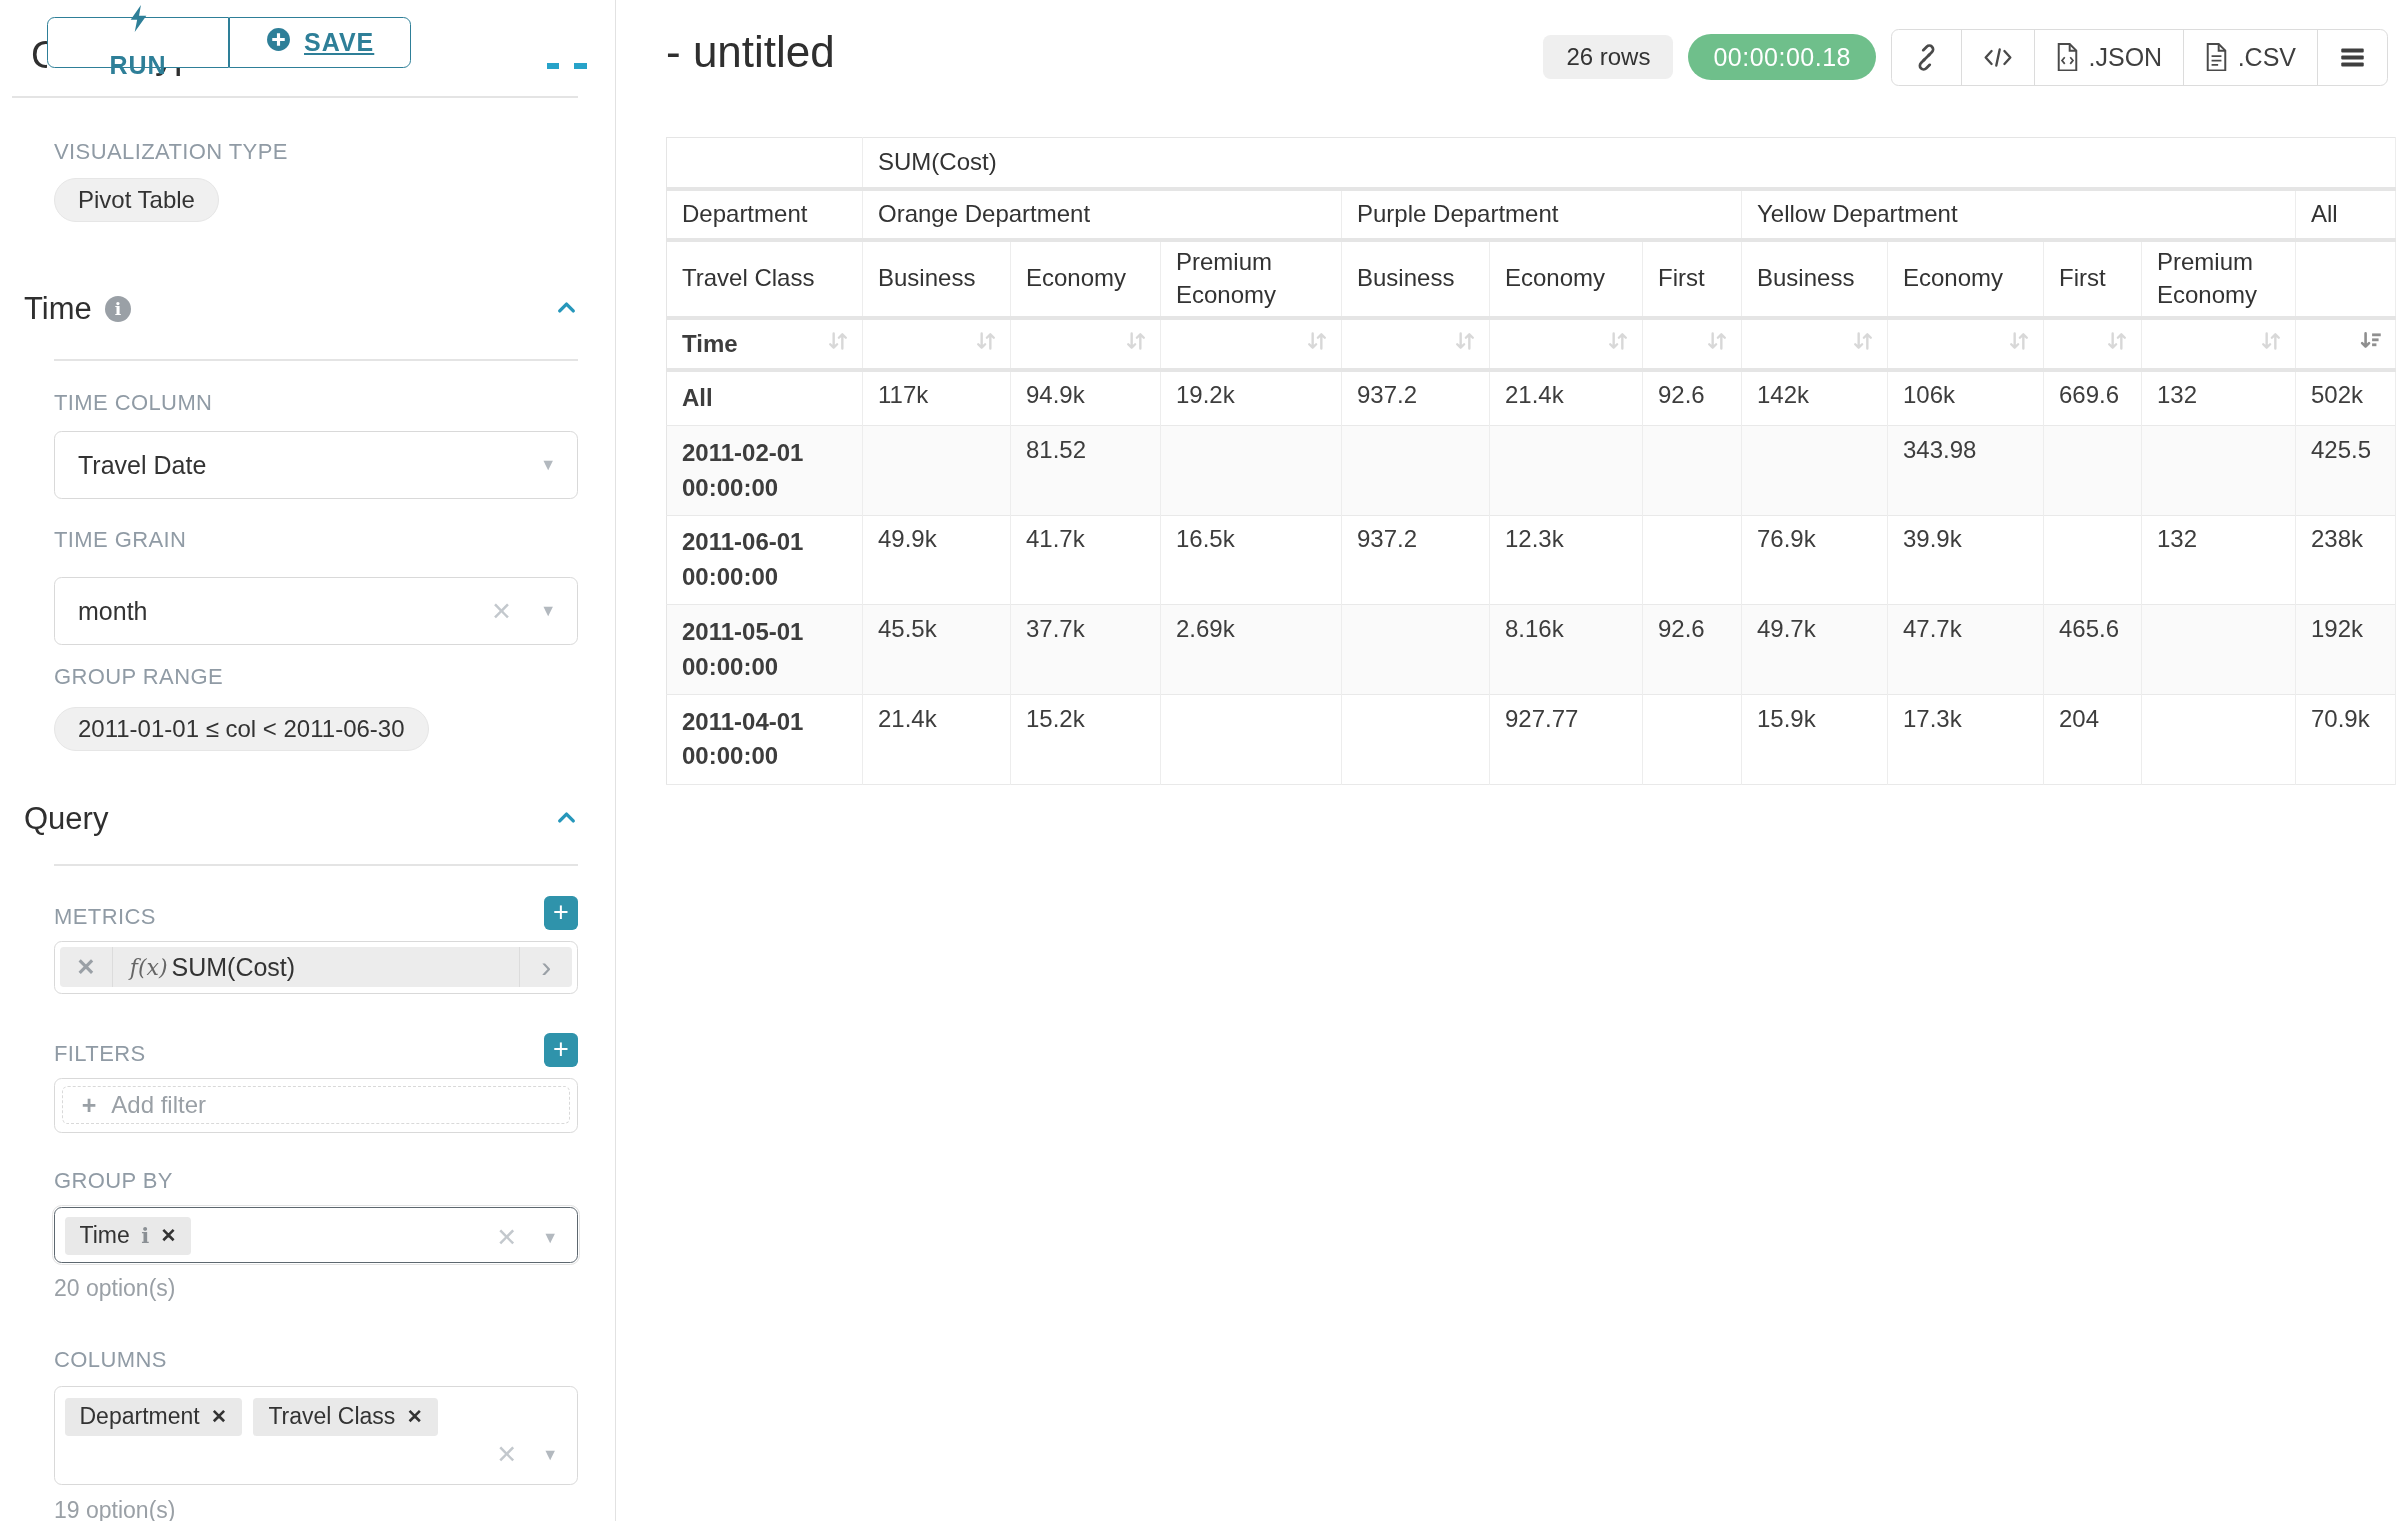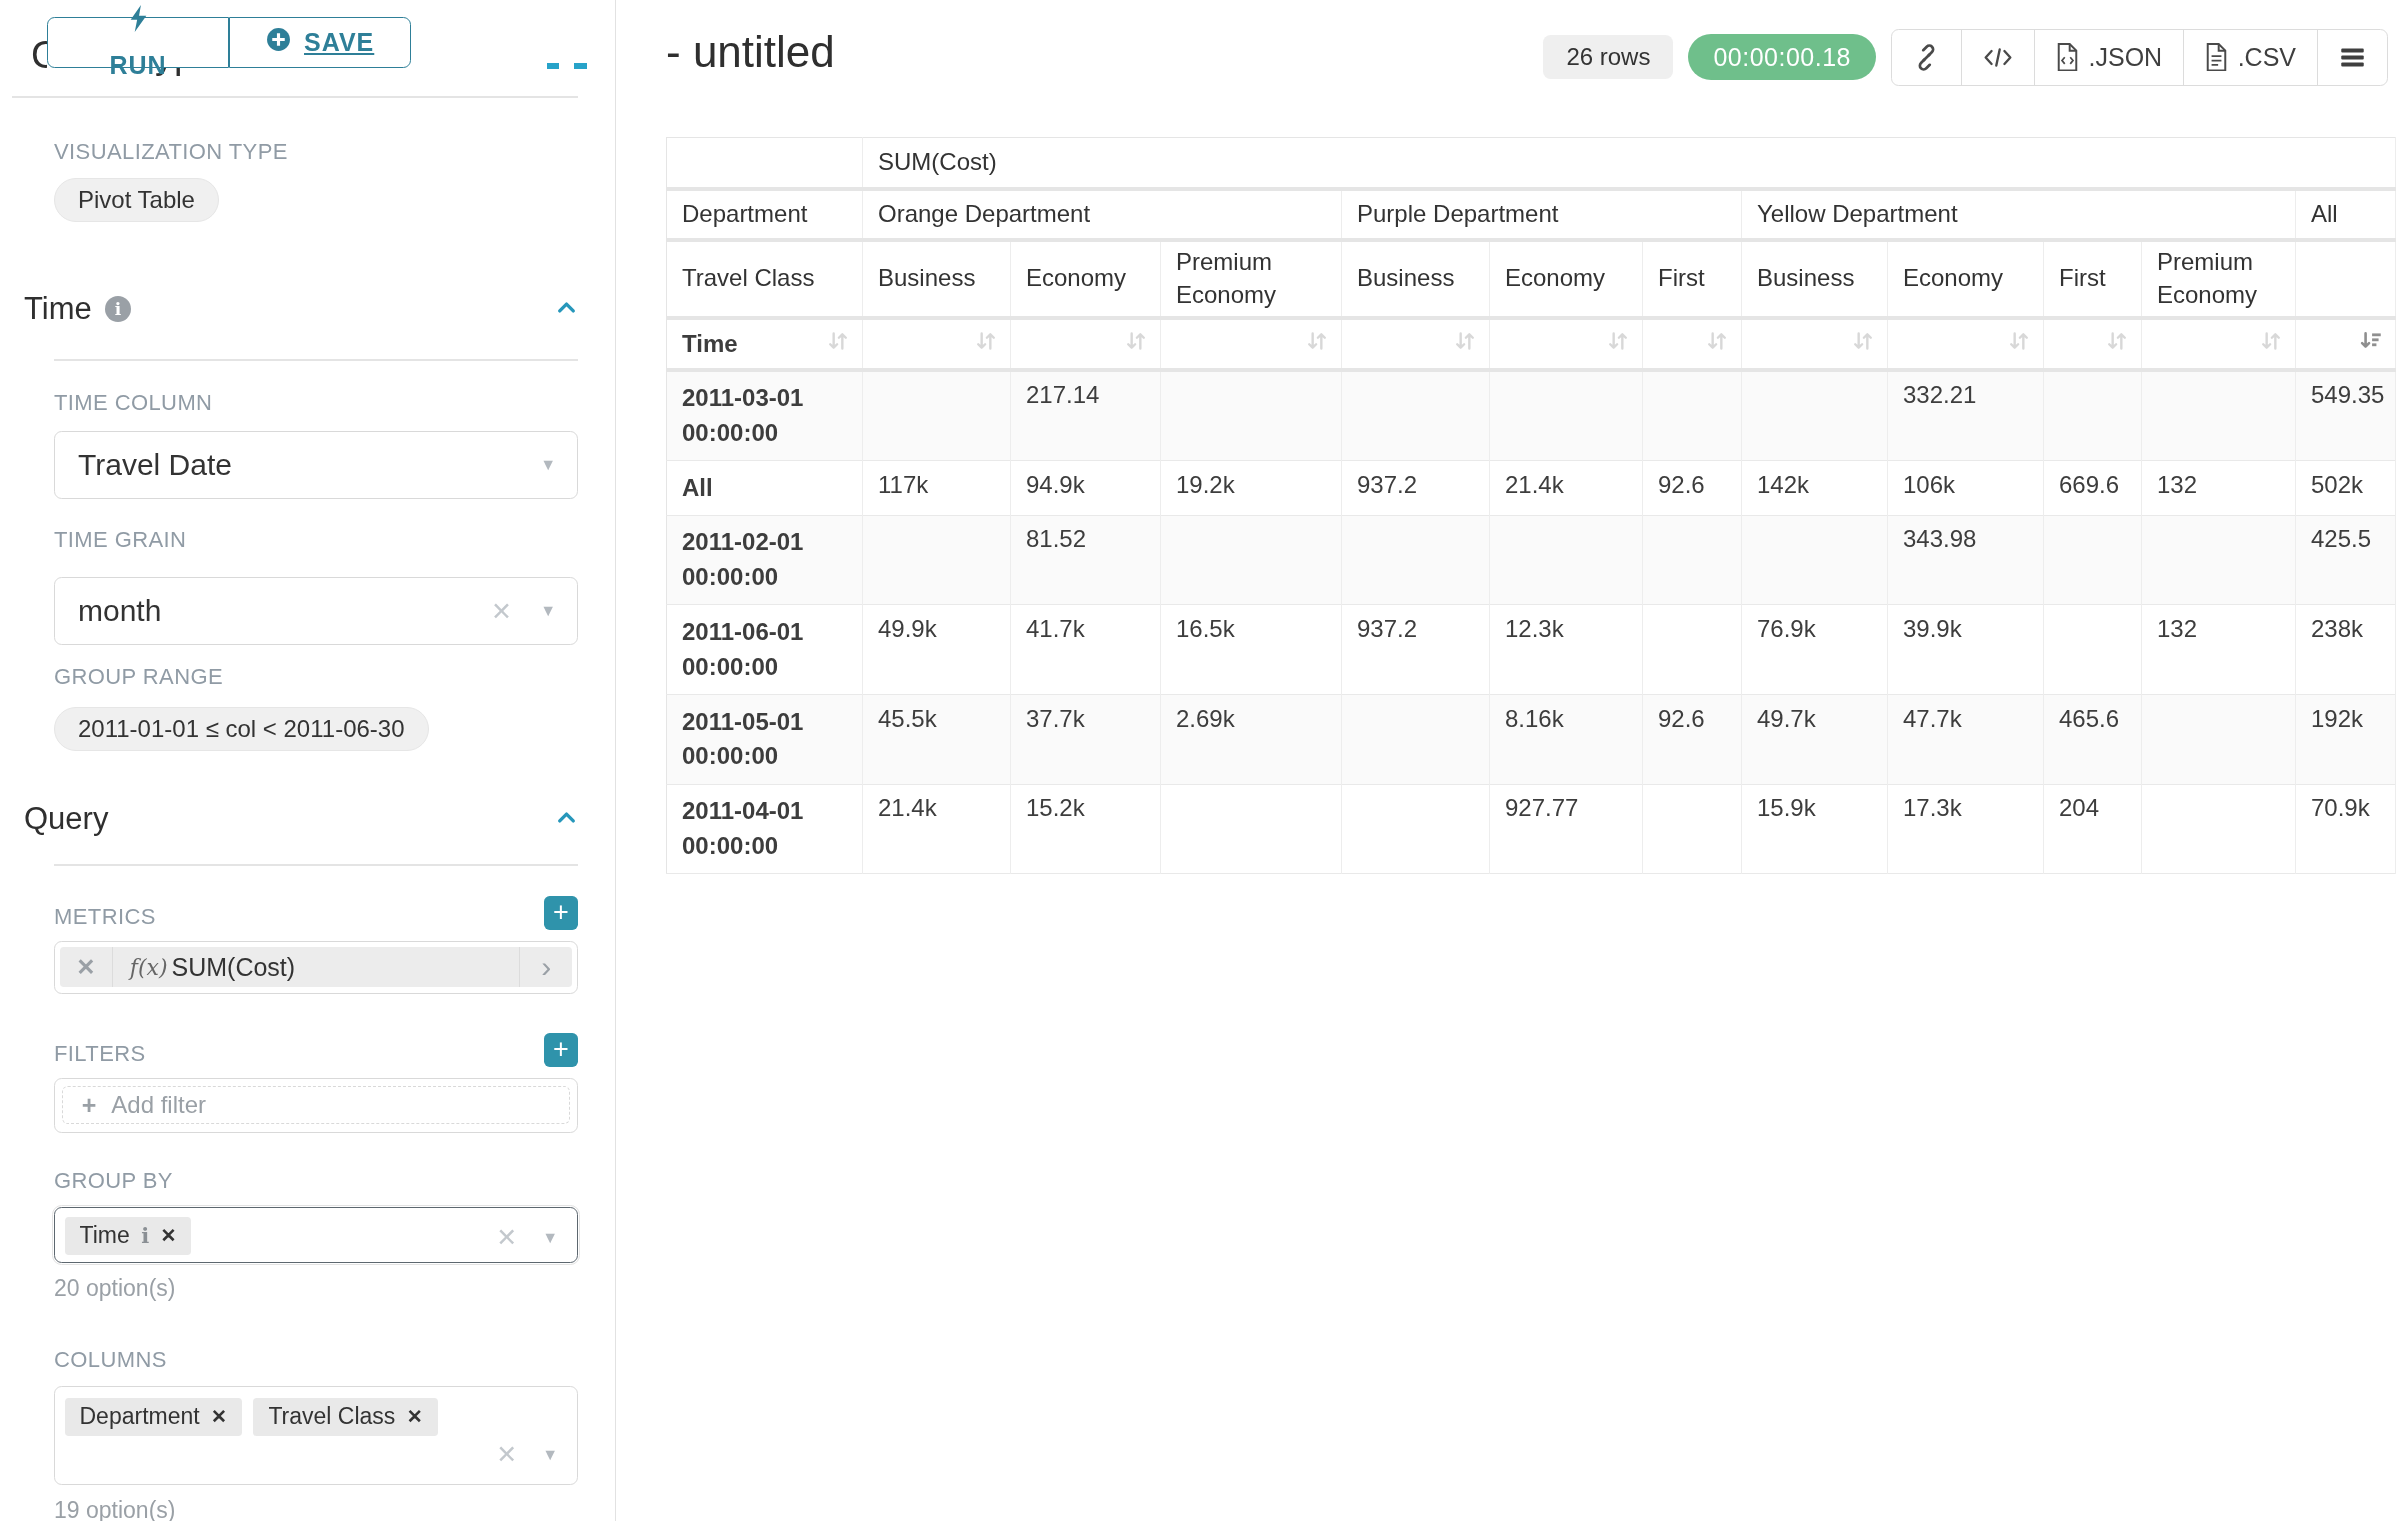--- a/index.html
+++ b/index.html
@@ -37,21 +37,21 @@
                height:44px; line-height:42px; padding:0 23px; font-size:24px; color:#333; }
 
   .section-header { display:flex; align-items:center; justify-content:space-between; }
   .section-title  { display:flex; align-items:center; gap:13.3px; font-size:31px; color:#2f2f2f; }
   .info-circle { width:26px; height:26px; border-radius:50%; background:#9aa0a6; color:#fff;
                  font-family:"DejaVu Serif", serif; font-weight:700; font-size:17px;
                  display:flex; align-items:center; justify-content:center; }
 
   .select-box { position:relative; border:1.9px solid #d9d9d9; border-radius:7.6px; background:#fff;
                 width:524px; display:flex; align-items:center; }
-  .select-value { font-size:30px; color:#333; padding-left:23px; }
+  .select-value { font-size:25px; color:#333; padding-left:23px; }
   .caret { position:absolute; right:21px; color:#b3b9bf; font-size:16px; }
   .clear-x { position:absolute; right:65px; color:#c3c8cd; font-size:25px; }
 
   .label-row { display:flex; align-items:flex-end; justify-content:space-between; width:524px; }
   .plus-btn { width:34px; height:34px; border-radius:5.7px; background:#2f93ab; color:#fff;
               font-size:27px; line-height:32px; text-align:center; font-weight:400; cursor:pointer; }
 
   .metric-outer { margin-top:11.4px; width:524px; height:53px; border:1.9px solid #d9d9d9;
                   border-radius:7.6px; background:#fff; padding:4.8px; }
   .metric-pill { background:#ececec; border-radius:3.8px; height:40px; display:flex; align-items:stretch; }
@@ -487,34 +487,20 @@
                         <rect x="13" y="5" width="8" height="2.6"></rect>
                         <rect x="13" y="9.6" width="6" height="2.6"></rect>
                         <rect x="13" y="14.2" width="4" height="2.6"></rect>
                       </g>
                     </svg></span>
                 </span>
               </th>
             </tr>
           </thead>
           <tbody>
-            <tr class="tall striped">
-              <th>2011-03-01 00:00:00</th>
-              <td></td>
-              <td>217.14</td>
-              <td></td>
-              <td></td>
-              <td></td>
-              <td></td>
-              <td></td>
-              <td>332.21</td>
-              <td></td>
-              <td></td>
-              <td>549.35</td>
-            </tr>
             <tr class="short">
               <th>All</th>
               <td>117k</td>
               <td>94.9k</td>
               <td>19.2k</td>
               <td>937.2</td>
               <td>21.4k</td>
               <td>92.6</td>
               <td>142k</td>
               <td>106k</td>

